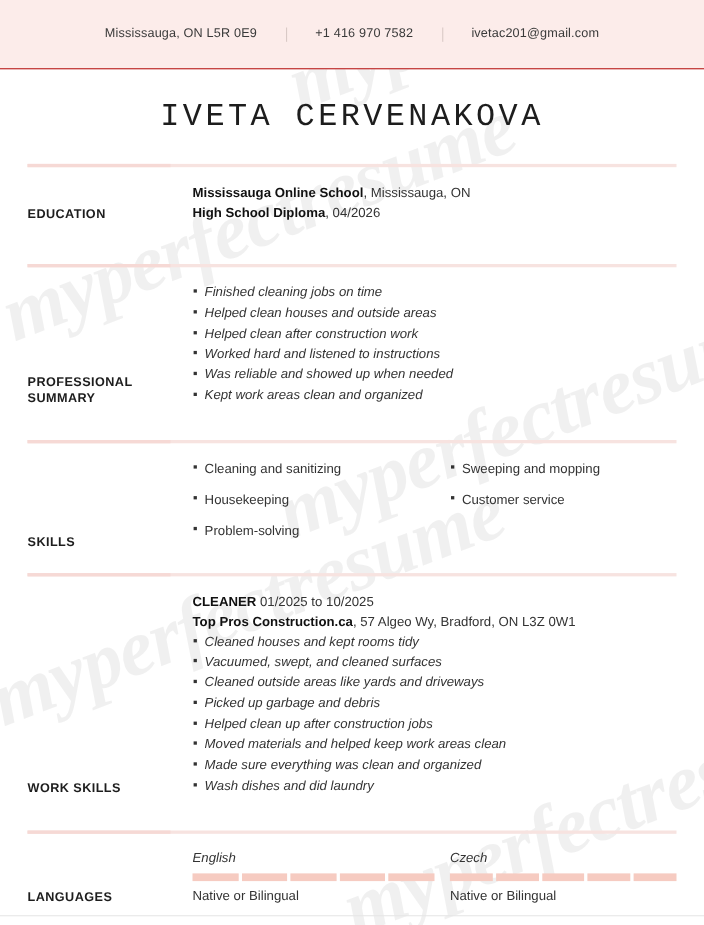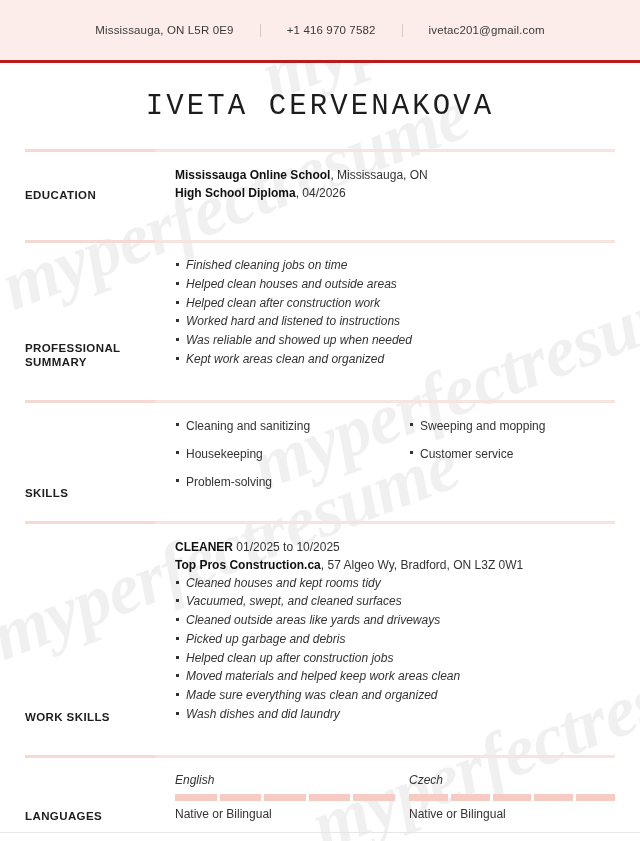--- a/index.html
+++ b/index.html
@@ -52,21 +52,21 @@
     box-sizing: border-box;
   }
 
   
   #contact-bar {
     background: #fcecea;
     height: 63px;
     display: flex;
     align-items: center;
     justify-content: center;
-    border-bottom: 3px solid #b91c1c;
+    border-bottom: 1px solid #b91c1c;
     box-sizing: border-box;
   }
   .contact-inner {
     display: flex;
     align-items: center;
     font-size: 11.5px;
     color: #3a3a3a;
     letter-spacing: 0.15px;
   }
   .contact-item { padding: 0 0; white-space: nowrap; }

